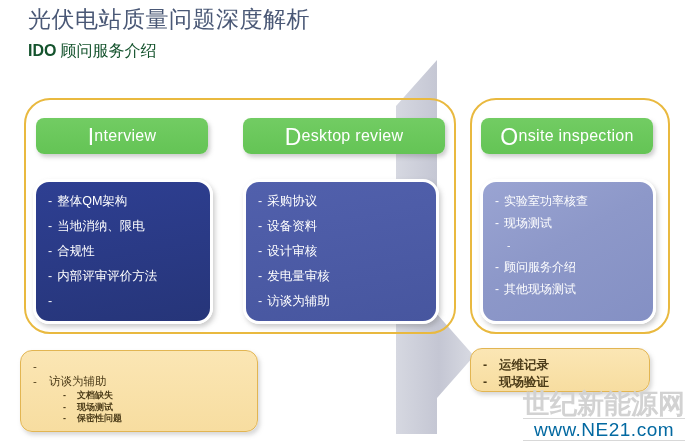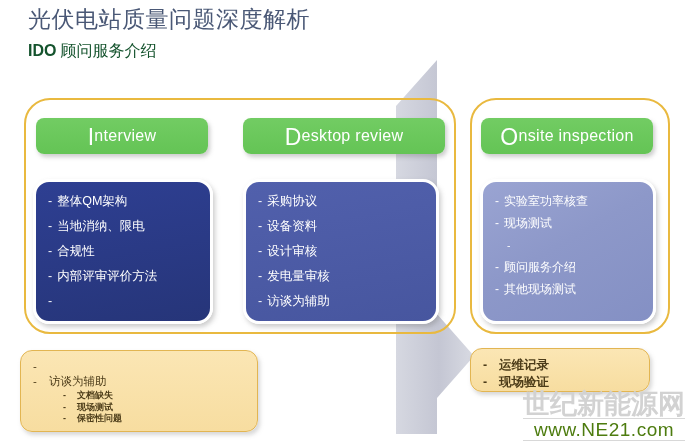--- a/index.html
+++ b/index.html
@@ -217,21 +217,21 @@
     font-size: 27px;
     line-height: 28px;
     font-weight: bold;
     color: #d2d2d2;
   }
   .wm-en {
     font-family: "Liberation Sans", sans-serif;
     font-size: 19px;
     line-height: 21px;
     letter-spacing: 0.5px;
-    color: #4d7c0f;
+    color: #0369a1;
     border-top: 1px solid #d8d8d8;
     border-bottom: 1px solid #d8d8d8;
   }
 </style>
 </head>
 <body>
 
 <div id="slide">
 
   <svg class="bg-arrow" viewBox="0 0 691 441" xmlns="http://www.w3.org/2000/svg">

